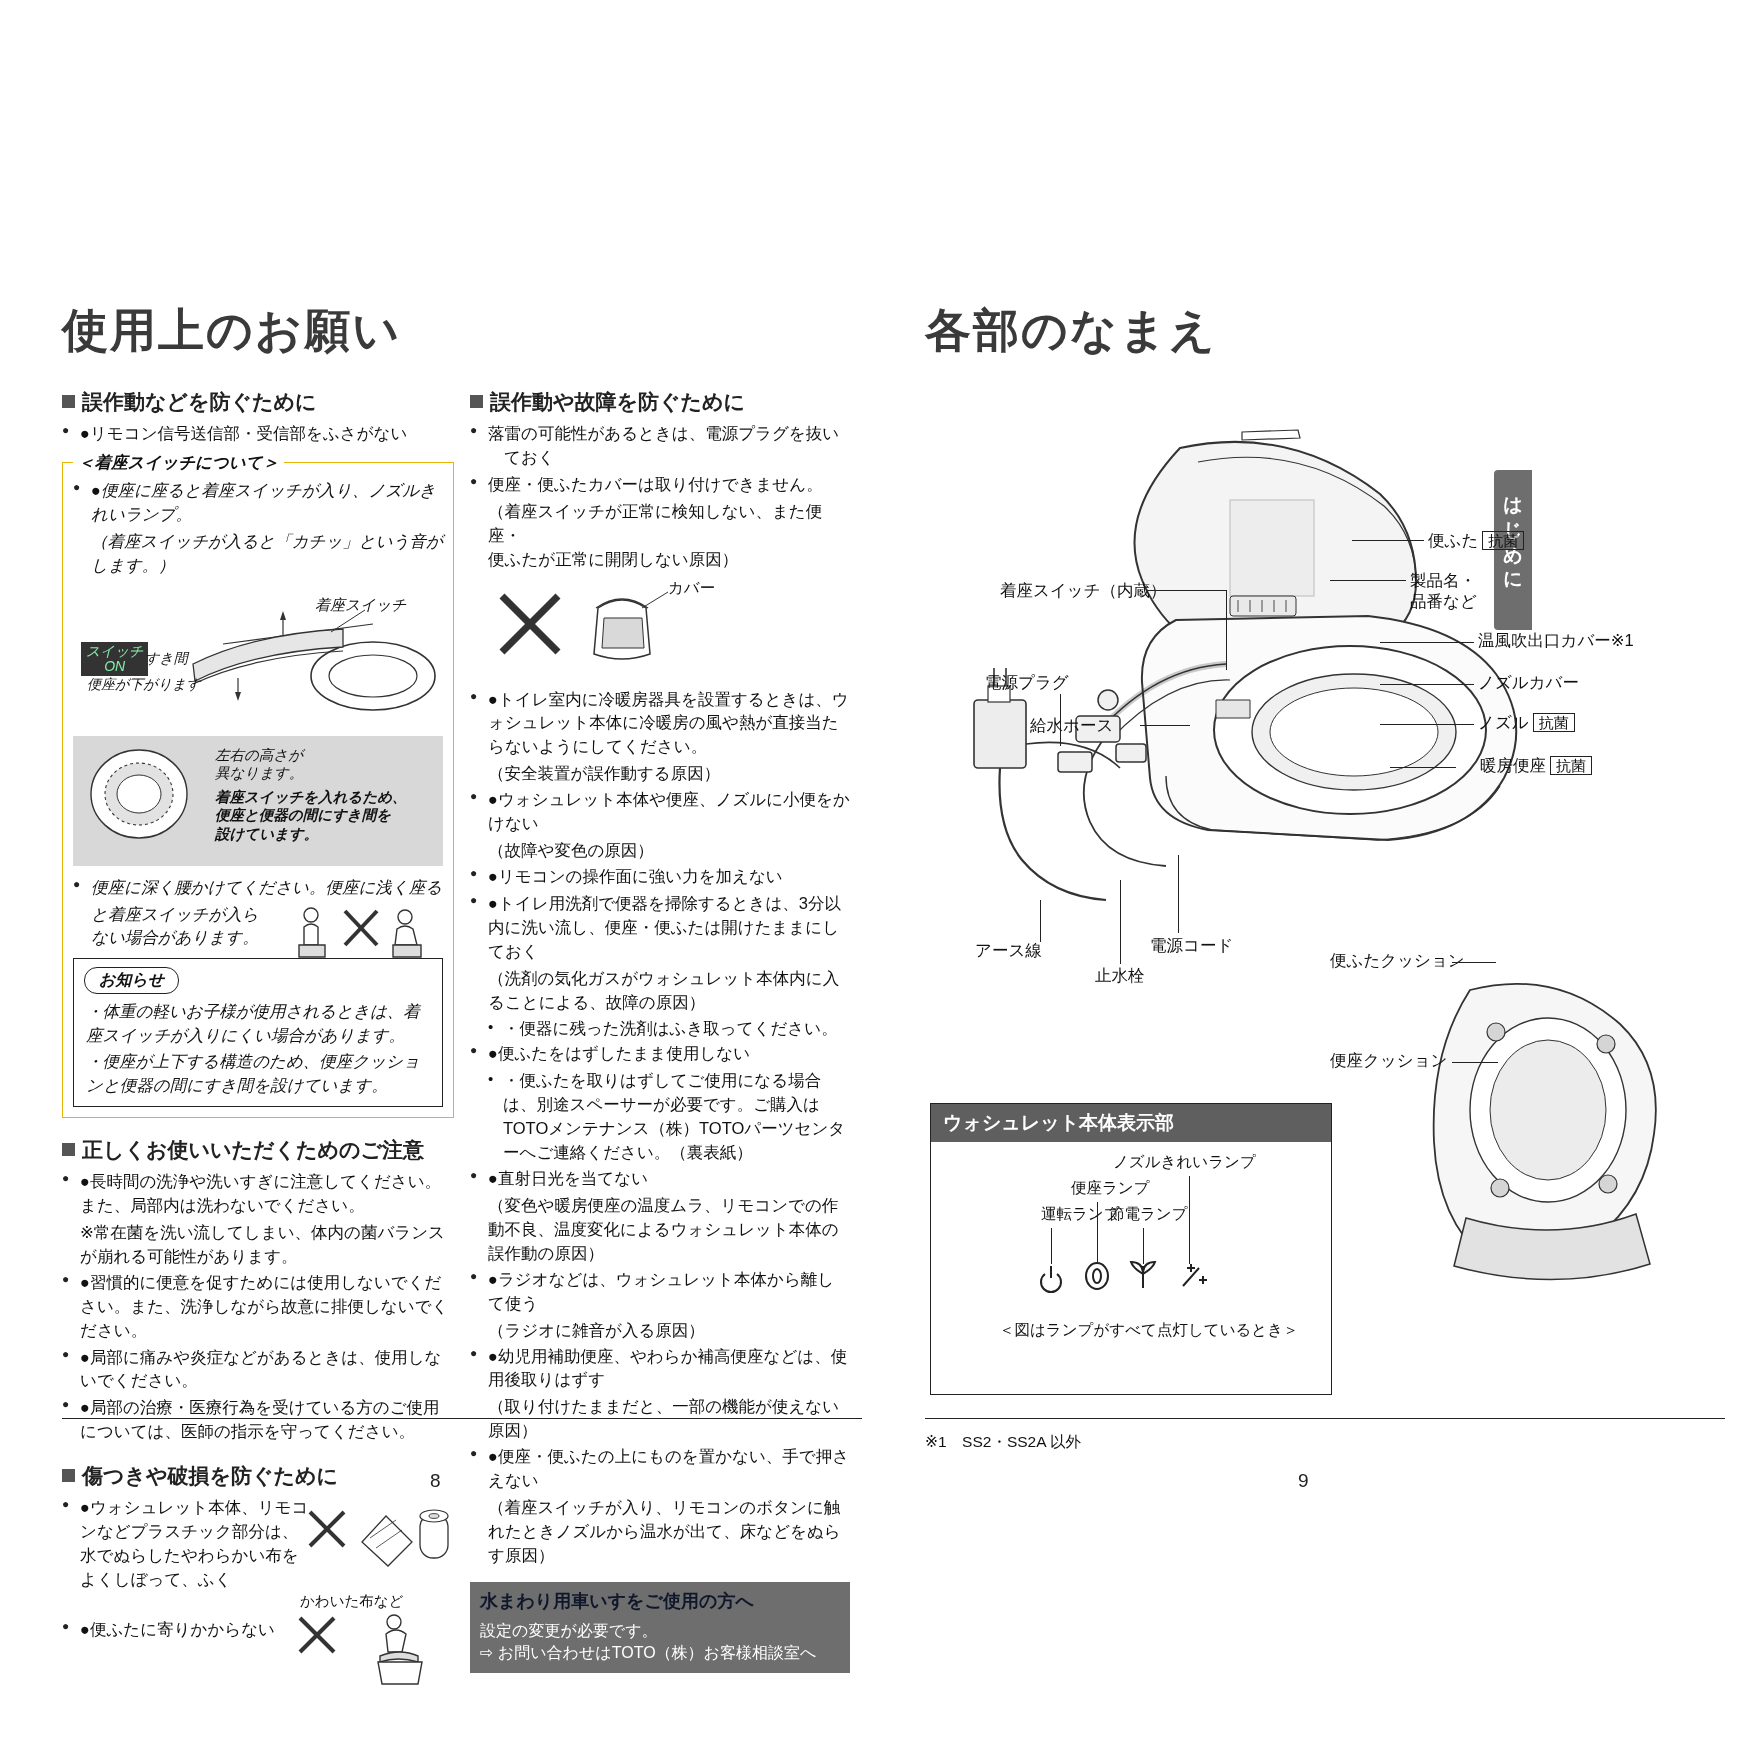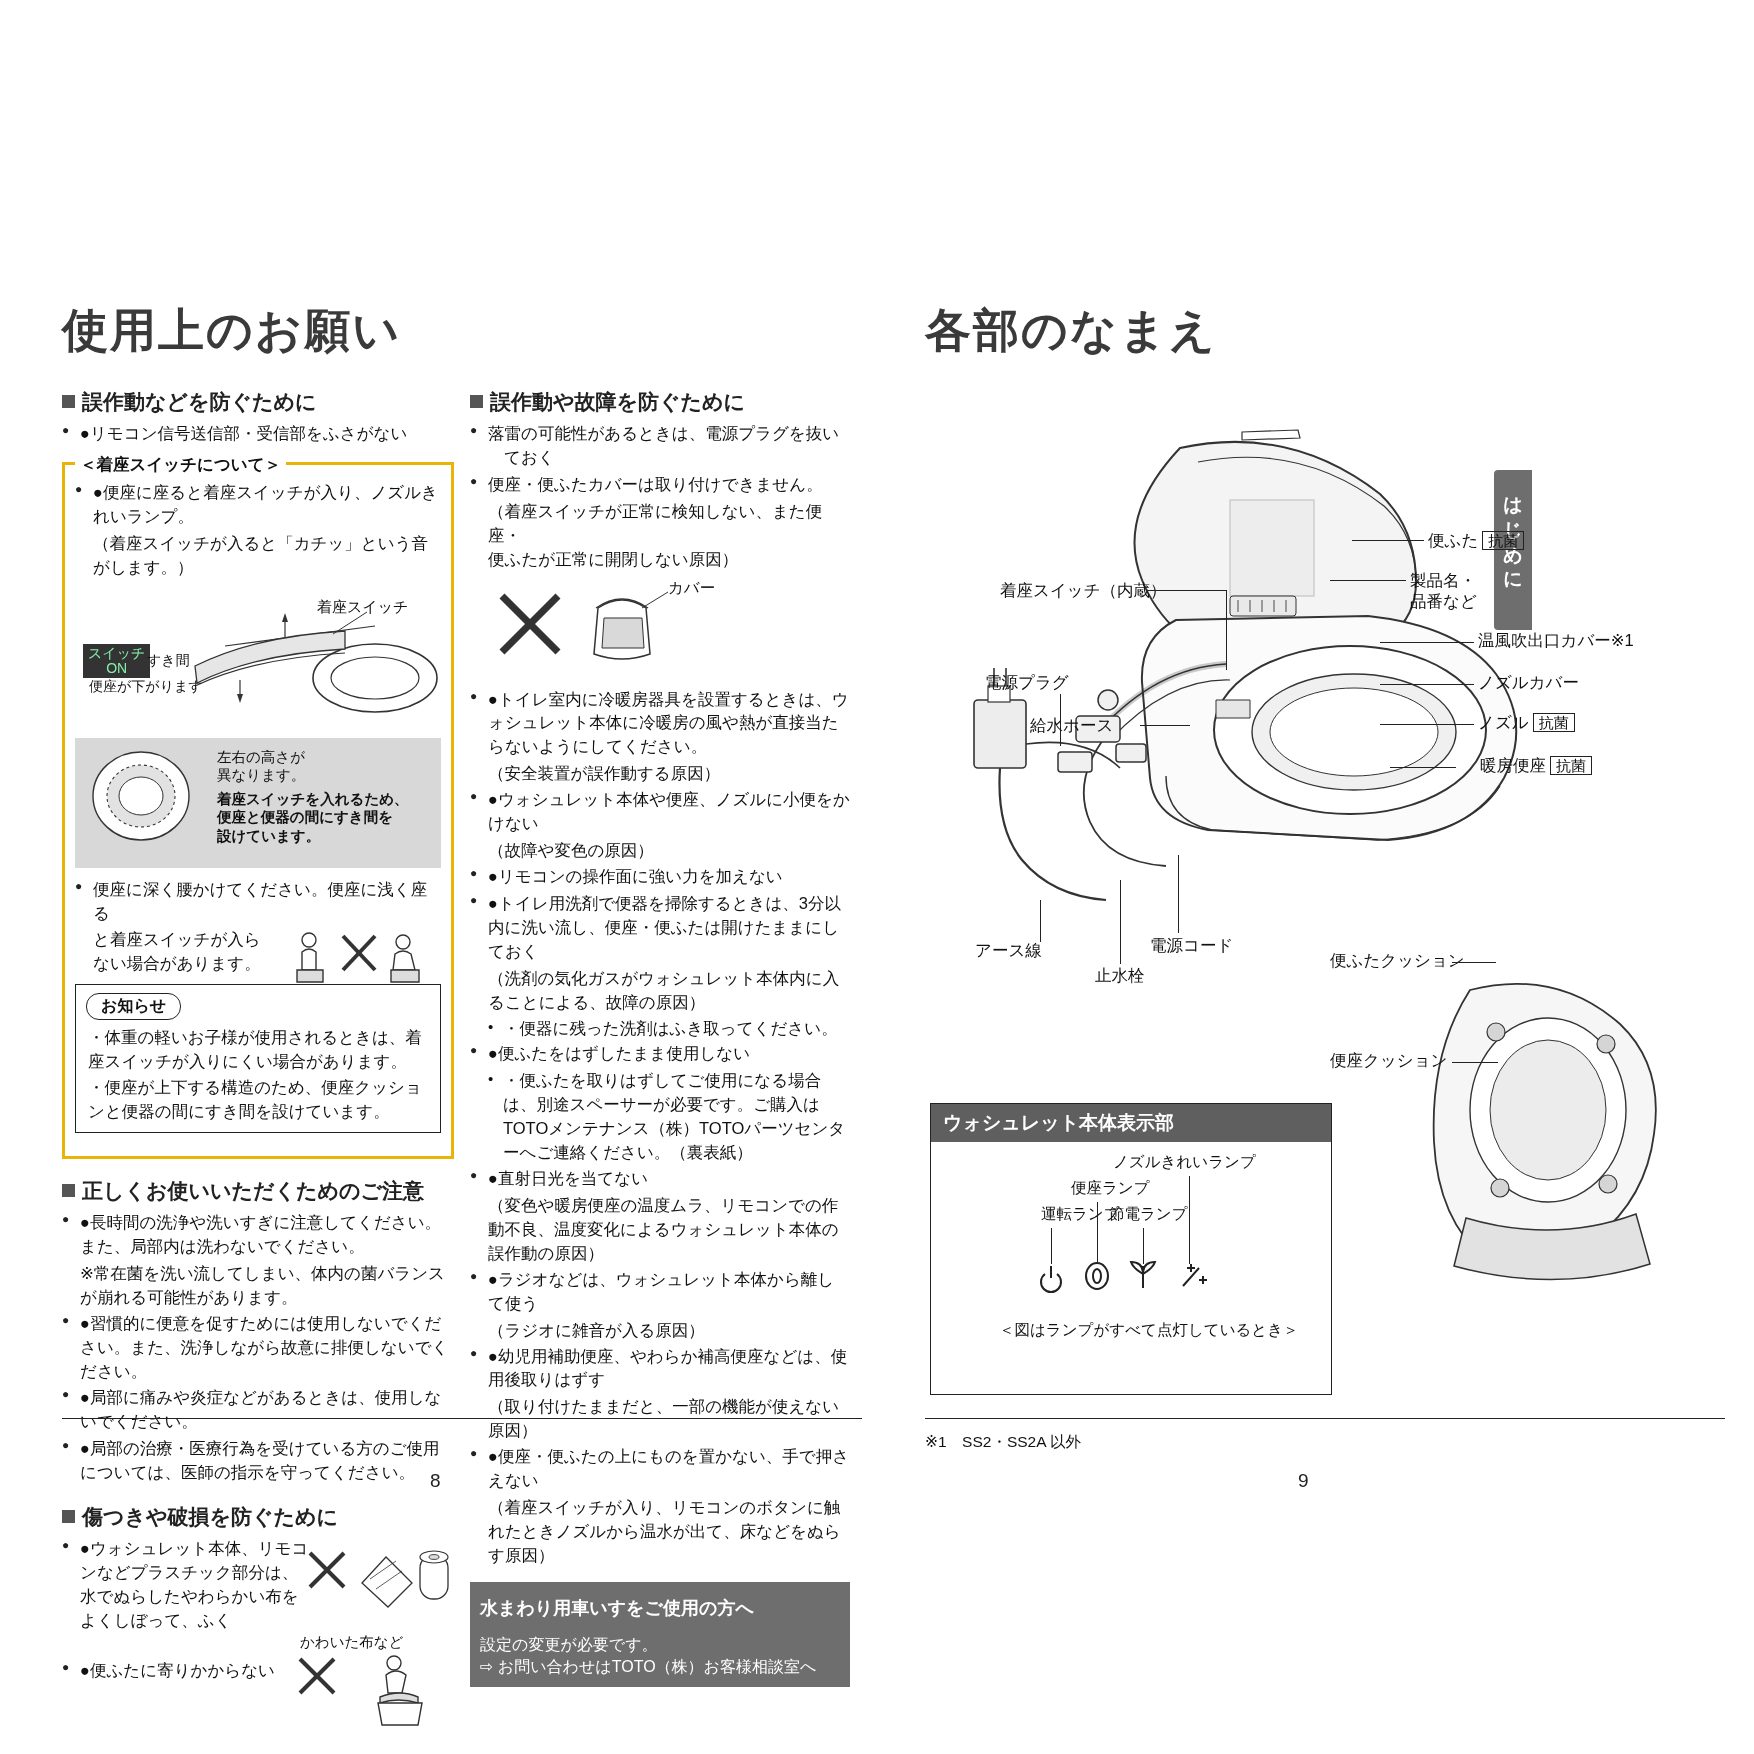--- a/index.html
+++ b/index.html
@@ -29,35 +29,35 @@
   .plain{font-size:16.5px;line-height:1.45;}
 
   
   #leftPage{left:0;}
   .col{position:absolute;}
 
   .colA{left:62px;top:388px;width:392px;}
   .colB{left:470px;top:388px;width:380px;}
 
   .switchbox{
-    margin-top:8px;border:3px solid #eab308;padding:10px 10px 23px 10px;position:relative;
+    margin-top:8px;border:1px solid #eab308;padding:10px 10px 10px 10px;position:relative;font-style:italic;
   }
   .switchbox .cap{
     position:absolute;top:-11px;left:10px;background:#fff;padding:0 5px;font-size:16.5px;font-weight:bold;
   }
   .shade{background:#d8d8d8;}
 
   .noticebox{border:1px solid #222;padding:8px 10px;margin-top:8px;}
   .noticetag{
     display:inline-block;border:1px solid #222;border-radius:13px;padding:2px 14px;
     font-size:16px;font-weight:bold;margin-bottom:6px;
   }
 
   .darkbar{
-    background:#6e6e6e;color:#ffffff;font-weight:bold;font-size:18px;padding:14px 10px;
+    background:#6e6e6e;color:#0f172a;font-weight:bold;font-size:18px;padding:7px 10px;
   }
   .darkbody{background:#6e6e6e;color:#fff;font-size:16px;padding:0 10px 8px 10px;line-height:1.4;}
 
   .pagenum{position:absolute;font-size:19px;color:#222;}
 
   
   .botline{position:absolute;height:1px;background:#222;}
 
   
   .tabside{

